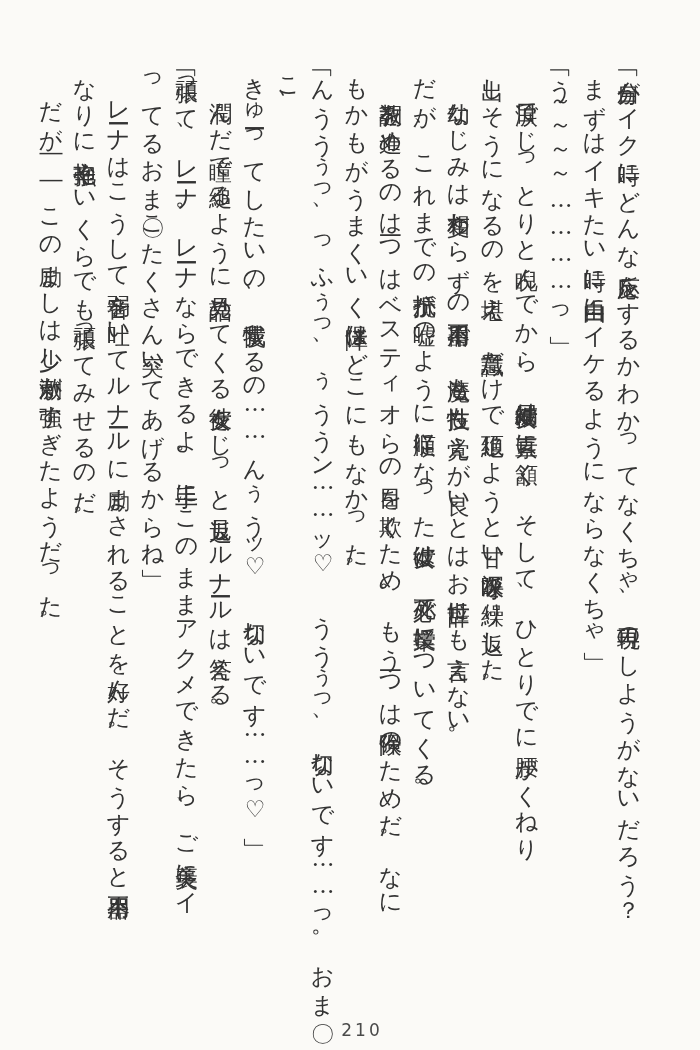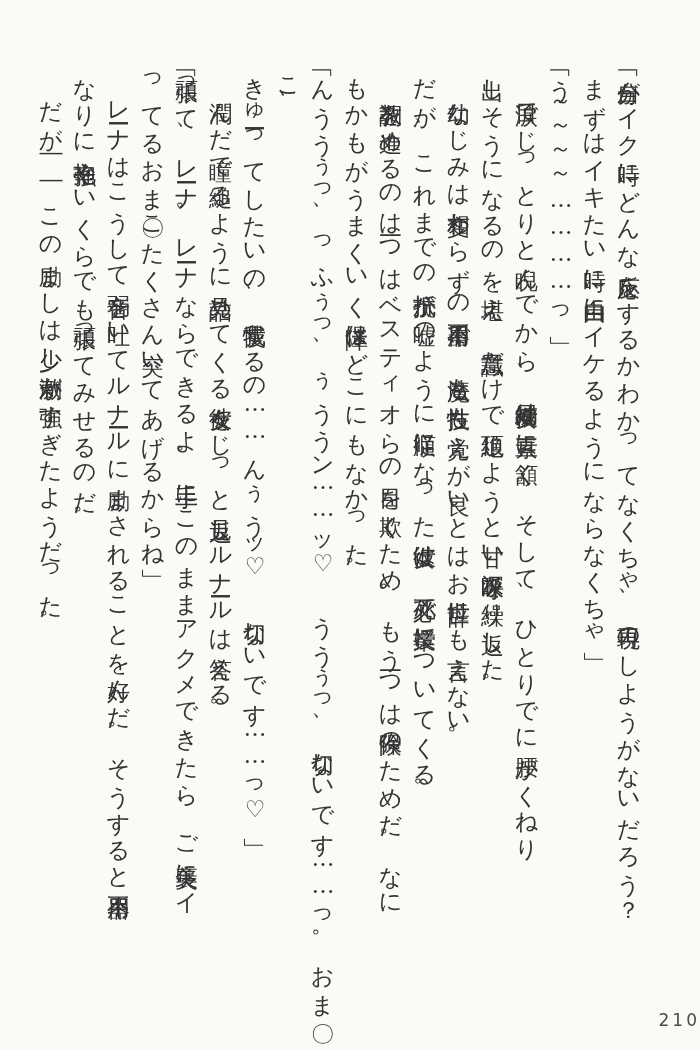--- a/index.html
+++ b/index.html
@@ -34,24 +34,24 @@
   }
   .text-area p {
     margin: 0;
     padding: 0;
   }
   .text-area p.narration {
     text-indent: 1em;
   }
   .page-number {
     position: absolute;
-    bottom: 20px;
+    bottom: 10px;
     left: 0;
     width: 700px;
-    text-align: right;
+    text-align: center;
     font-family: "DejaVu Sans", "Liberation Sans", sans-serif;
     font-size: 17px;
     letter-spacing: 3px;
     color: #4a4a4a;
     text-indent: 24px;
   }
 </style>
 </head>
 <body>
 

